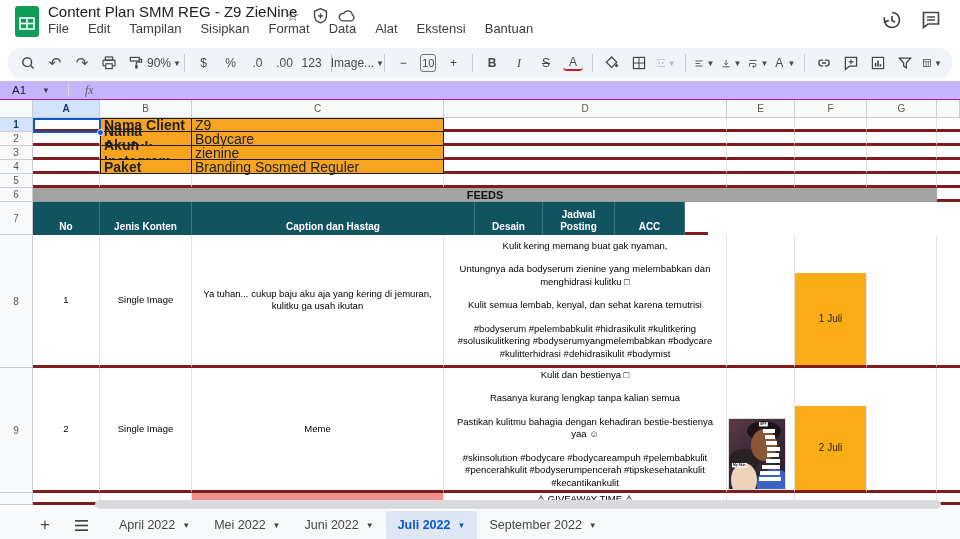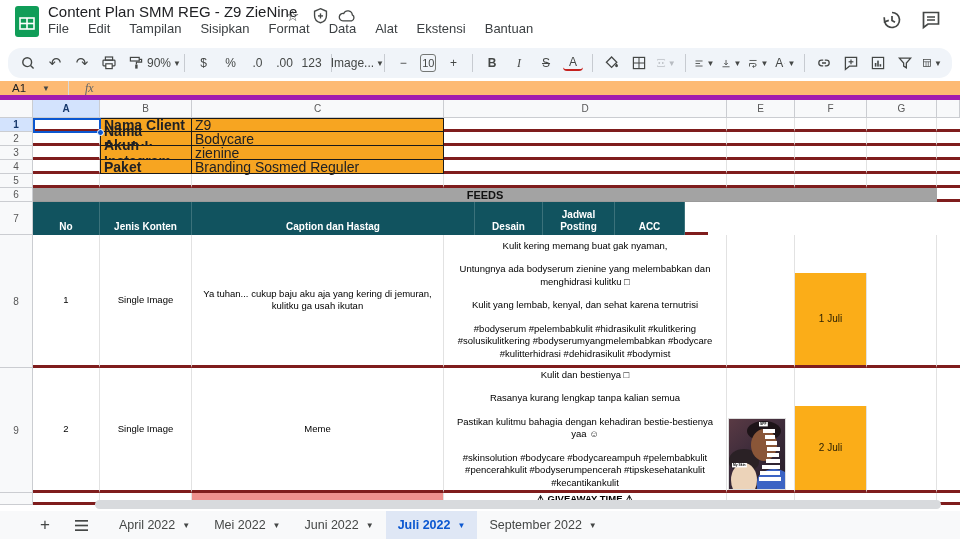--- a/index.html
+++ b/index.html
@@ -21,22 +21,22 @@
     border-radius:13px; display:flex; align-items:center; padding:0 10px; gap:7px; font-size:12px; color:#444746; }
   .tb { display:flex; align-items:center; justify-content:center; min-width:20px; height:22px; border-radius:4px; color:#444746; }
   .tb-txt { font-size:12px; font-weight:500; }
   .caret { font-size:8px; color:#444746; margin-left:2px; }
   .tb-sep { width:1px; height:18px; background:#c7cbd1; margin:0 2px; }
   #font-size-box { border:1px solid #747775; border-radius:3px; width:24px; height:18px; display:flex;
     align-items:center; justify-content:center; font-size:11px; }
   .disabled { color:#b8bcc2; }
 
   
-  #formula-bar { position:absolute; left:0; top:81px; width:960px; height:19px; background:#fdba74;
-    border-bottom:5px solid #a21caf; display:flex; align-items:center; }
+  #formula-bar { position:absolute; left:0; top:81px; width:960px; height:19px; background:#c4b5fd;
+    border-bottom:1px solid #a21caf; display:flex; align-items:center; }
   #name-box { width:62px; padding-left:12px; font-size:11.5px; color:#202124; display:flex; align-items:center; gap:14px; }
   #fx-label { font-style:italic; font-family:"Liberation Serif", serif; color:#5f6368; font-size:12px; margin-left:16px; }
   .fbar-sep { width:1px; height:14px; background:#d9d9d9; margin-left:6px; }
 
   
   #grid { position:absolute; left:0; top:100px; width:960px; height:405px; background:#fff; }
   .r { display:flex; }
   .c { border-right:1px solid #e2e2e2; border-bottom:3px solid #7f1d1d; overflow:hidden; }
   .w-rh{width:33px;} .w-a{width:67px;} .w-b{width:92px;} .w-c{width:252px;} .w-d{width:283px;}
   .w-e{width:68px;} .w-f{width:72px;} .w-g{width:70px;} .w-h{width:23px; border-right:none;}
@@ -373,21 +373,21 @@
   </div>
 
   <div class="r" style="height:133px;">
     <div class="rowhead w-rh">8</div>
     <div class="c w-a data-cell">1</div>
     <div class="c w-b data-cell">Single Image</div>
     <div class="c w-c data-cell">Ya tuhan... cukup baju aku aja yang kering di jemuran, kulitku ga usah ikutan</div>
     <div class="c w-d data-cell caption-cell">
       <p>Kulit kering memang buat gak nyaman,</p>
       <p>Untungnya ada bodyserum zienine yang melembabkan dan menghidrasi kulitku □</p>
-      <p>Kulit yang lembab, kenyal, dan sehat karena ternutrisi</p>
+      <p>Kulit semua lembab, kenyal, dan sehat karena ternutrisi</p>
       <p>#bodyserum #pelembabkulit #hidrasikulit #kulitkering #solusikulitkering #bodyserumyangmelembabkan #bodycare #kulitterhidrasi #dehidrasikulit #bodymist</p>
     </div>
     <div class="c w-e data-cell"></div>
     <div class="c w-f data-cell jadwal-cell">1 Juli</div>
     <div class="c w-g data-cell"></div>
     <div class="c w-h cell"></div>
   </div>
 
   <div class="r" style="height:125px;">
     <div class="rowhead w-rh">9</div>
@@ -423,21 +423,21 @@
     <div class="c w-f data-cell jadwal-cell">2 Juli</div>
     <div class="c w-g data-cell"></div>
     <div class="c w-h cell"></div>
   </div>
 
   <div class="r" style="height:12px; overflow:hidden;">
     <div class="rowhead w-rh"></div>
     <div class="c w-a data-cell"></div>
     <div class="c w-b data-cell"></div>
     <div class="c w-c data-cell pink-cell"></div>
-    <div class="c w-d data-cell" style="align-items:flex-start; font-weight:bold;text-align:right;">⚠ GIVEAWAY TIME ⚠</div>
+    <div class="c w-d data-cell" style="align-items:flex-start; font-weight:normal;text-align:right;">⚠ GIVEAWAY TIME ⚠</div>
     <div class="c w-e data-cell"></div>
     <div class="c w-f data-cell jadwal-cell"></div>
     <div class="c w-g data-cell"></div>
     <div class="c w-h cell"></div>
   </div>
 </div>
 
 <div id="sel-box"></div>
 <div id="sel-dot"></div>
 

